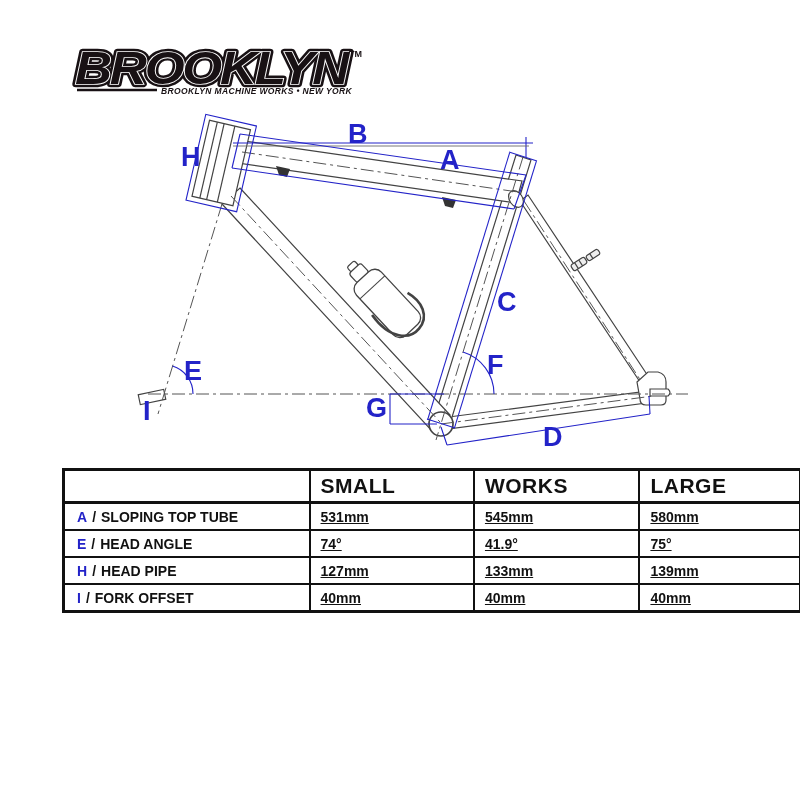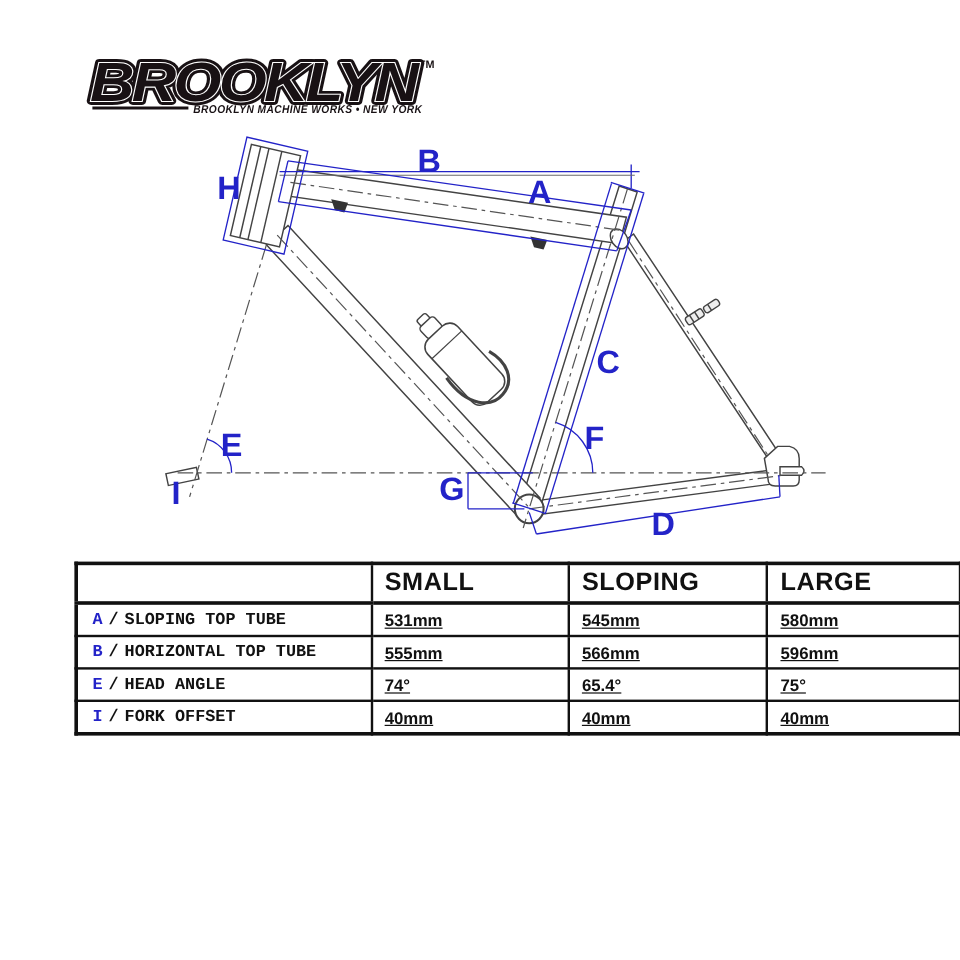--- a/index.html
+++ b/index.html
@@ -19,21 +19,21 @@
     border:2px solid #111111;
     padding:0;margin:0;vertical-align:middle;
     font-family:"Liberation Sans",sans-serif;
     color:#111111;text-align:left;white-space:nowrap;overflow:hidden;
   }
   .geo-table th{
     height:30px;font-size:21px;font-weight:bold;padding-left:10px;letter-spacing:0.5px;
     border-bottom:3px solid #111111;
   }
   .geo-table td{height:25px;font-size:14px;font-weight:bold;}
-  .geo-table td.lbl{padding-left:12px;font-family:Liberation Mono, monospace;}
+  .geo-table td.lbl{padding-left:12px;}
   .geo-table td.val{padding-left:10px;text-decoration:underline;}
   .ltr{color:#2323c8;}
   .sep{margin:0 5px;color:#111111;}
   .col-label{width:223px;}
   .col-small{width:149px;}
   .col-medium{width:150px;}
   .col-large{width:146px;}
 </style>
 </head>
 <body>
@@ -163,40 +163,40 @@
   <colgroup>
     <col class="col-label">
       <col class="col-small">
       <col class="col-medium">
       <col class="col-large">
   </colgroup>
   <tbody>
       <tr>
     <th></th>
     <th>SMALL</th>
-    <th>SLOPING</th>
+    <th>WORKS</th>
     <th>LARGE</th>
   </tr>
   <tr>
     <td class="lbl"><span class="ltr">A</span><span class="sep">/</span><span>SLOPING TOP TUBE</span></td>
     <td class="val">531mm</td>
     <td class="val">545mm</td>
     <td class="val">580mm</td>
   </tr>
   <tr>
-    <td class="lbl"><span class="ltr">B</span><span class="sep">/</span><span>HORIZONTAL TOP TUBE</span></td>
-    <td class="val">555mm</td>
-    <td class="val">566mm</td>
-    <td class="val">596mm</td>
-  </tr>
-  <tr>
     <td class="lbl"><span class="ltr">E</span><span class="sep">/</span><span>HEAD ANGLE</span></td>
     <td class="val">74°</td>
-    <td class="val">65.4°</td>
+    <td class="val">41.9°</td>
     <td class="val">75°</td>
+  </tr>
+  <tr>
+    <td class="lbl"><span class="ltr">H</span><span class="sep">/</span><span>HEAD PIPE</span></td>
+    <td class="val">127mm</td>
+    <td class="val">133mm</td>
+    <td class="val">139mm</td>
   </tr>
   <tr>
     <td class="lbl"><span class="ltr">I</span><span class="sep">/</span><span>FORK OFFSET</span></td>
     <td class="val">40mm</td>
     <td class="val">40mm</td>
     <td class="val">40mm</td>
   </tr>
 </tbody>
   </table>
 

